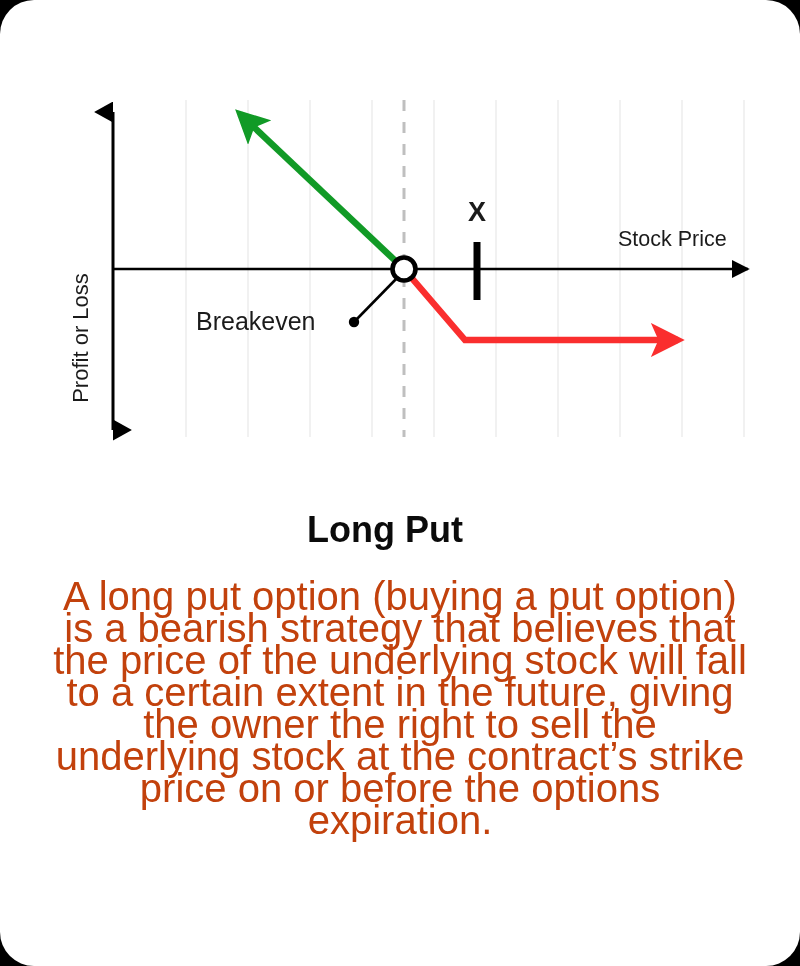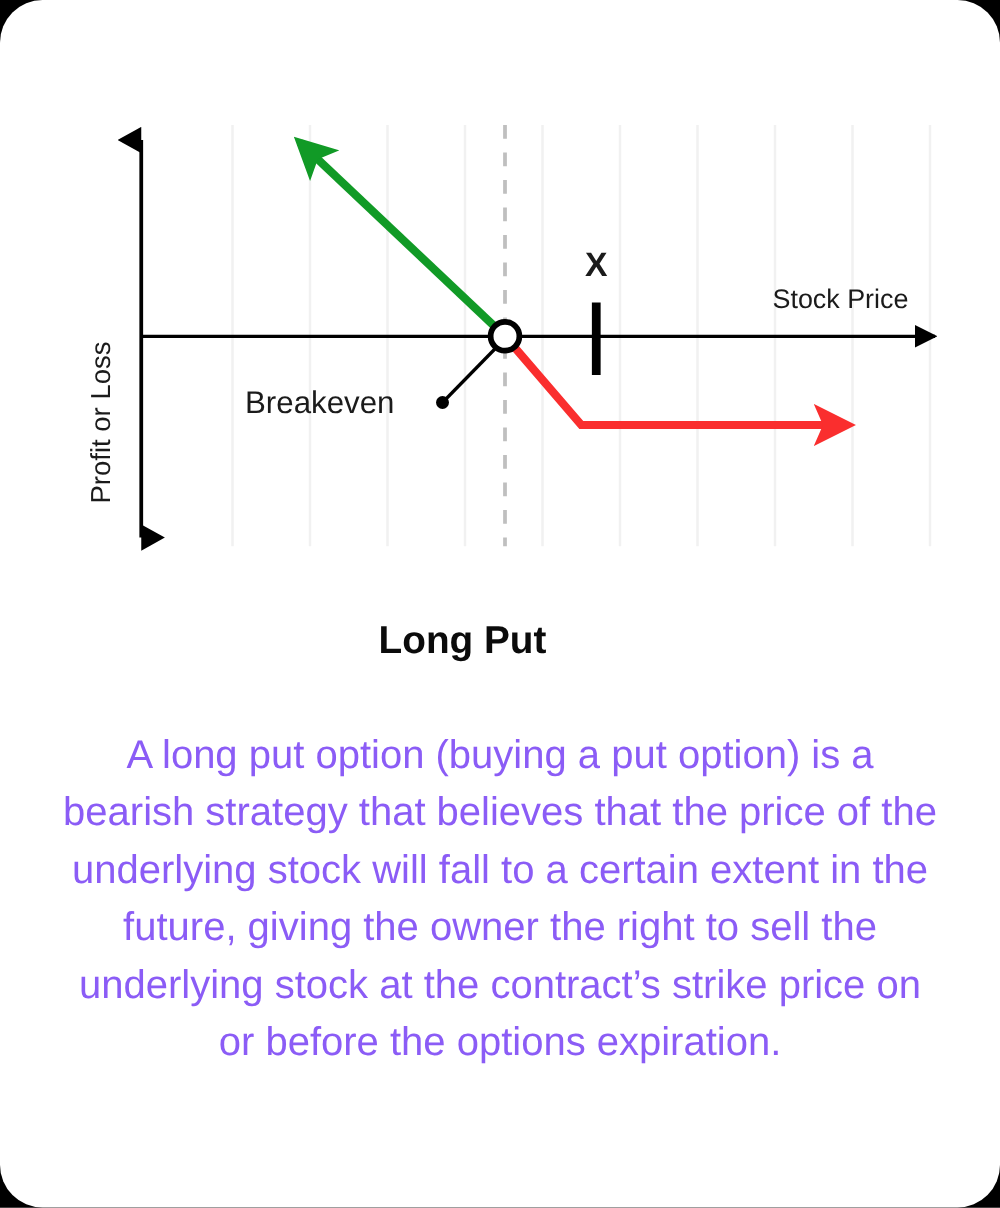--- a/index.html
+++ b/index.html
@@ -34,44 +34,44 @@
   .chart-text {
     font-family: "Liberation Sans", sans-serif;
     fill: #1b1b1b;
   }
   #strategy-title {
     position: absolute;
     left: 0;
     top: 496;
     width: 740px;
     text-align: center;
-    font-size: 31px;
+    font-size: 36px;
     font-weight: 700;
     color: #0b0b0b;
     letter-spacing: 0px;
-    margin: 0;
+    margin: 15px;
   }
   #title-wrap {
     position: absolute;
     left: 0;
     top: 494px;
     width: 800px;
     text-align: center;
   }
   #desc-wrap {
     position: absolute;
     left: 48px;
     top: 580px;
     width: 704px;
     text-align: center;
   }
   #strategy-description {
-    font-size: 32px;
-    line-height: 46px;
-    color: #8b5cf6;
+    font-size: 40px;
+    line-height: 32px;
+    color: #c2410c;
     font-weight: 400;
     margin: 0;
   }
 </style>
 </head>
 <body>
 
 <div id="card">
 
   <svg id="payoff-chart" viewBox="0 0 800 470">

